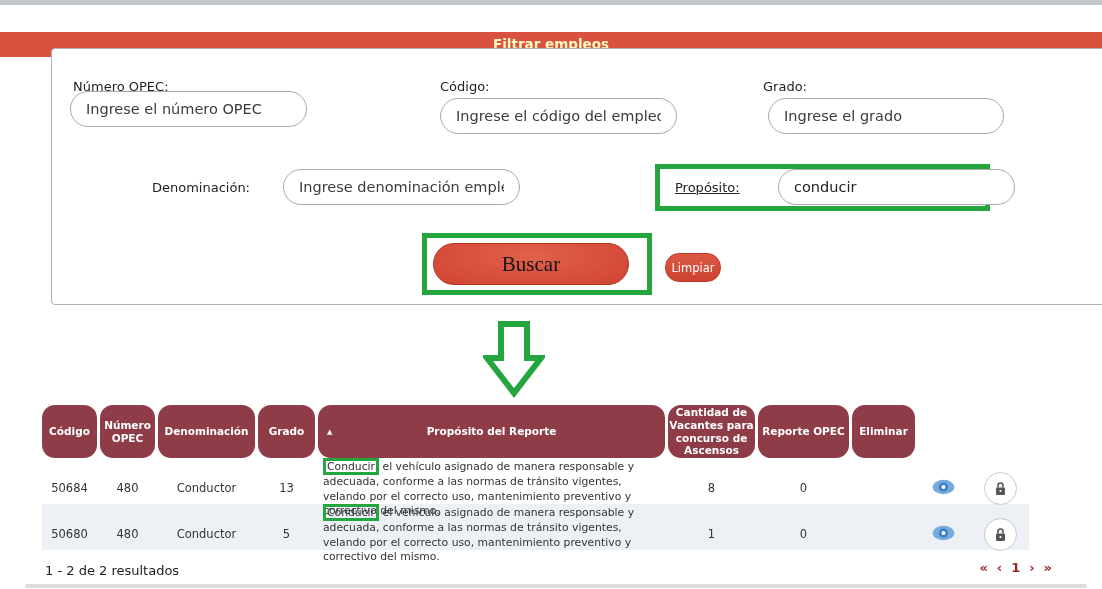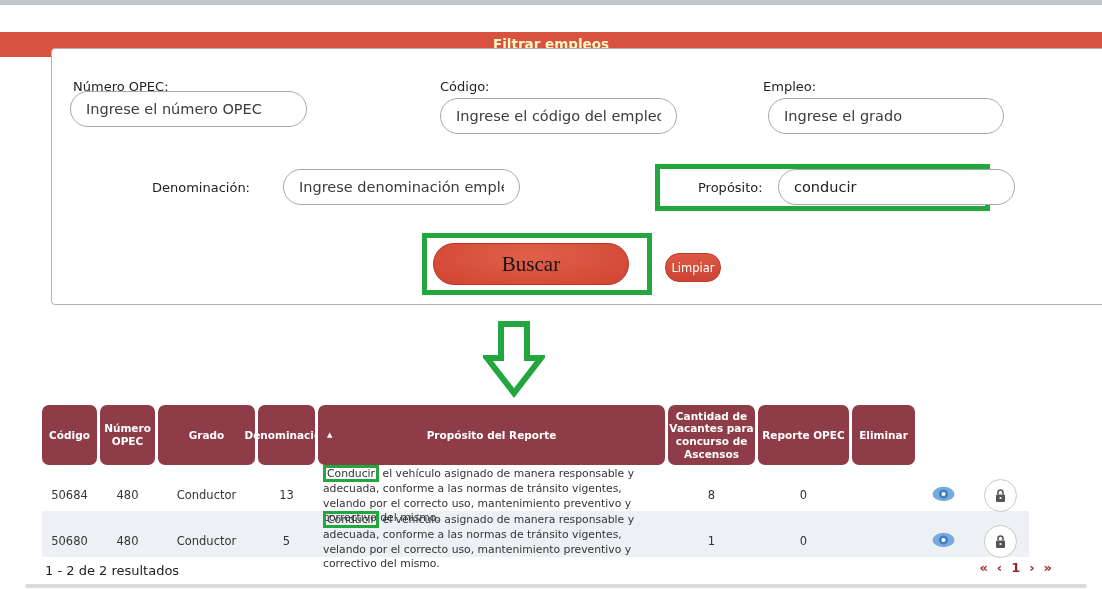--- a/index.html
+++ b/index.html
@@ -29,21 +29,21 @@
                  border:1px solid #bf3a28; cursor:pointer; color:#fff; font-size:11.5px;
                  font-family:"DejaVu Sans","Liberation Sans",sans-serif;
                  background:linear-gradient(180deg,#dd5944,#cc4331); }
 
   #down-arrow { position:absolute; left:483px; top:320px; }
 
   #results-table { position:absolute; left:42px; top:405px; width:987px; }
   .tgrid { display:grid; grid-template-columns:55px 55px 97px 57px 347px 87px 91px 63px 51px 57px;
            column-gap:3px; }
   .th { background:#8e3c48; color:#fff; font-weight:bold; font-size:10.5px; line-height:1.2;
-        border-radius:7px; height:60px; display:flex; align-items:center; justify-content:center;
+        border-radius:13px; height:53px; display:flex; align-items:center; justify-content:center;
         text-align:center; padding:2px 1px; position:relative; cursor:pointer; }
   .sort-arrow { position:absolute; left:9px; top:50%; transform:translateY(-50%); font-size:7px; color:#fff; }
   .trow { height:46px; align-items:center; }
   .trow.alt { background:#edf1f6; }
   .td { font-size:11.5px; color:#333; text-align:center; }
   .td-prop { text-align:left; font-size:10.8px; line-height:1.32; padding-left:5px; padding-right:2px; }
   .hl-word { border:3px solid #23a63d; padding:0 1px; display:inline-block; line-height:1.05; }
   .icon-btn { background:none; border:none; cursor:pointer; padding:0; }
   .lock-circle { width:33px; height:33px; border-radius:50%; border:1px solid #c8c8c8; background:#fff;
                  display:inline-flex; align-items:center; justify-content:center; cursor:pointer; }
@@ -67,46 +67,46 @@
   </div>
 
   <div id="filter-panel">
 
     <label class="fld-label" style="left:21px; top:30px;">Número OPEC:</label>
     <input class="pill-input" style="left: 18px; top: 42px; width: 237px;" placeholder="Ingrese el número OPEC">
 
     <label class="fld-label" style="left:388px; top:30px;">Código:</label>
     <input class="pill-input" style="left: 388px; top: 49px; width: 237px;" placeholder="Ingrese el código del empleo">
 
-    <label class="fld-label" style="left:711px; top:30px;">Empleo:</label>
+    <label class="fld-label" style="left:711px; top:30px;">Grado:</label>
     <input class="pill-input" style="left: 716px; top: 49px; width: 236px;" placeholder="Ingrese el grado">
 
     <label class="fld-label" style="left:56px; top:131px; width:142px; text-align:right;">Denominación:</label>
     <input class="pill-input" style="left: 231px; top: 120px; width: 237px;" placeholder="Ingrese denominación emplec">
 
     <div class="green-box" style="left:603px; top:115px; width:335px; height:47px;"></div>
-    <label class="fld-label" style="left:646px; top:131px;">Propósito:</label>
+    <label class="fld-label" style="left:623px; top:131px;text-decoration:underline;">Propósito:</label>
     <input class="pill-input" style="left: 726px; top: 120px; width: 237px;" value="conducir">
 
     <div class="green-box" style="left:370px; top:184px; width:230px; height:62px;"></div>
     <button id="buscar-btn">Buscar</button>
     <button id="limpiar-btn">Limpiar</button>
   </div>
 
   <svg id="down-arrow" width="62" height="78" viewBox="0 0 62 78">
     <polygon points="18,4 44,4 44,38 58,38 31,73 4,38 18,38" fill="#ffffff" stroke="#23a63d" stroke-width="6" stroke-linejoin="miter"></polygon>
   </svg>
 
   <div id="results-table">
 
     <div class="tgrid">
       <div class="th">Código</div>
       <div class="th">Número OPEC</div>
+      <div class="th">Denominación</div>
       <div class="th">Grado</div>
-      <div class="th">Denominación</div>
       <div class="th">
         <span class="sort-arrow">▲</span>
         <span>Propósito del Reporte</span>
       </div>
       <div class="th">Cantidad de Vacantes para concurso de Ascensos</div>
       <div class="th">Reporte OPEC</div>
       <div class="th">Eliminar</div>
     </div>
 
     <div class="tgrid trow">

